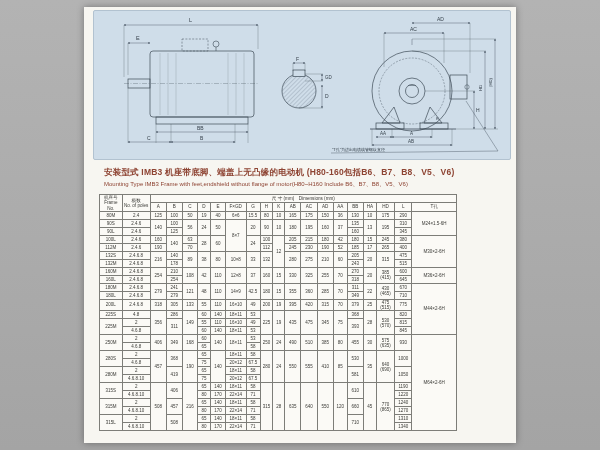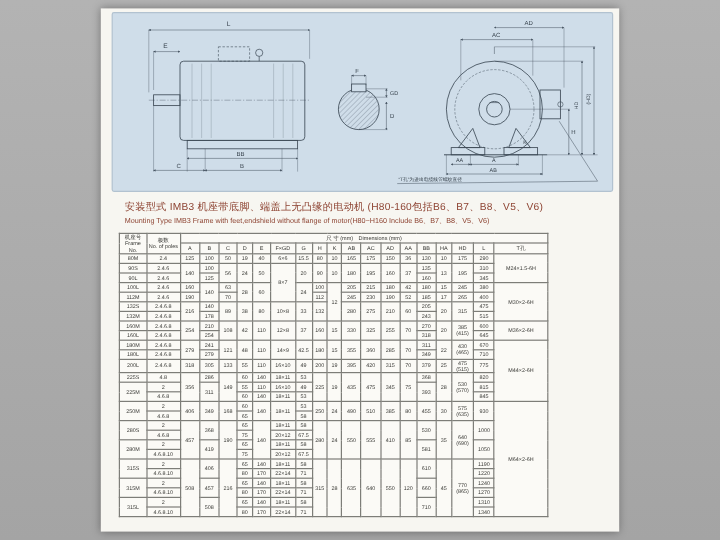--- a/index.html
+++ b/index.html
@@ -12,21 +12,21 @@
     position:absolute;left:84px;top:7px;width:432px;height:436px;
     background:#f7f6f1;box-shadow:0 0 7px rgba(0,0,0,.35);
   }
   .panel{
     position:absolute;left:9px;top:3px;width:416px;height:148px;
     background:#cfdde9;border:1px solid #b2c2d0;border-radius:2px;
   }
   .panel svg{display:block;}
   svg text{font-family:"Liberation Sans", sans-serif;fill:#343f49;}
   .titles{position:absolute;left:20px;top:160px;width:400px;color:#8e4433;}
-  .title-cn{font-size:8.5px;font-weight:normal;letter-spacing:.2px;white-space:nowrap;}
+  .title-cn{font-size:8.5px;font-weight:bold;letter-spacing:.2px;white-space:nowrap;}
   .title-en{font-size:6px;margin-top:1px;white-space:nowrap;}
   .tablewrap{position:absolute;left:15px;top:187px;width:358px;}
   table{border-collapse:collapse;table-layout:fixed;width:358px;background:#fbfaf6;}
   th,td{
     border:0.5px solid #7d7d78;font-size:4.5px;line-height:1.15;
     text-align:center;vertical-align:middle;padding:0;color:#3a3a36;
     white-space:pre-line;height:7px;overflow:hidden;font-weight:normal;
   }
   thead th{font-size:4.6px;}
 </style>

